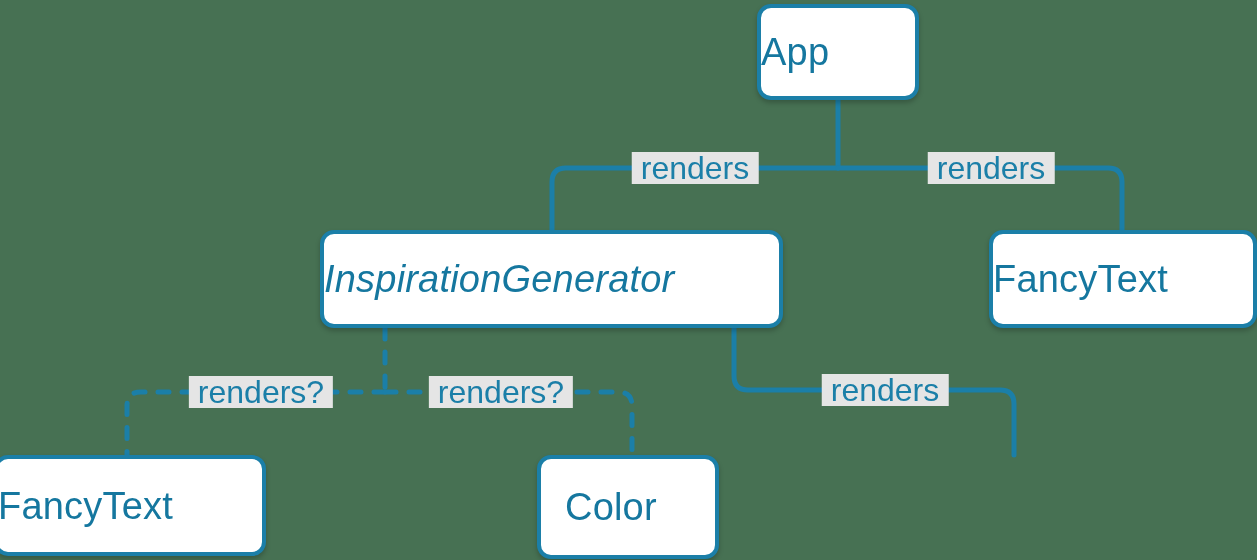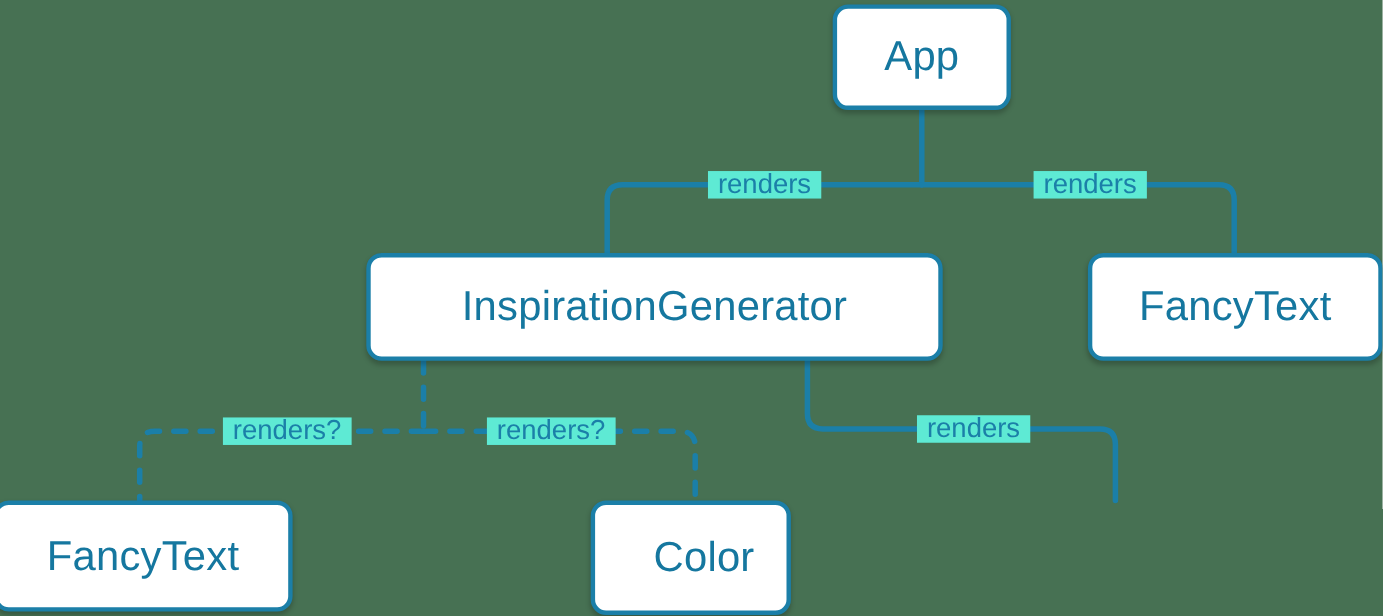--- a/index.html
+++ b/index.html
@@ -24,39 +24,38 @@
     pointer-events: none;
   }
   .node {
     position: absolute;
     background: #ffffff;
     border: 4px solid #1b7fa8;
     border-radius: 14px;
     box-sizing: border-box;
     display: flex;
     align-items: center;
-    justify-content: center;
     box-shadow: 0 3px 5px rgba(0,0,0,0.22);
   }
   .node-label {
     color: #15779f;
     font-size: 38px;
     font-weight: 400;
     letter-spacing: 0.2px;
     line-height: 1;
     white-space: nowrap;
   }
   .edge-label {
     position: absolute;
     color: #1b7fa8;
-    font-size: 25px;
+    font-size: 32px;
     line-height: 1;
     white-space: nowrap;
     transform: translate(-50%, -50%);
-    background: #5eead4;
+    background: #e5e5e5;
     padding: 0 9px;
   }
 </style>
 </head>
 <body>
 
 <div id="canvas">
 
   <svg class="edges" viewBox="0 0 1257 560" xmlns="http://www.w3.org/2000/svg">
     <g fill="none" stroke="#1b7fa8" stroke-width="5" stroke-linecap="round" stroke-linejoin="round">
@@ -82,21 +81,21 @@
   <div class="edge-label" style="left:695px; top:168px;">renders</div>
   <div class="edge-label" style="left:991px; top:168px;">renders</div>
   <div class="edge-label" style="left:261px; top:392px;">renders?</div>
   <div class="edge-label" style="left:501px; top:392px;">renders?</div>
   <div class="edge-label" style="left:885px; top:390px;">renders</div>
 
   <div class="node" style="left:757px; top:4px; width:162px; height:96px;">
     <span class="node-label">App</span>
   </div>
 
-  <div class="node" style="left:333px; top:230px; width:524px; height:98px;">
+  <div class="node" style="left:320px; top:230px; width:463px; height:98px;font-style:italic;">
     <span class="node-label">InspirationGenerator</span>
   </div>
 
   <div class="node" style="left:989px; top:230px; width:268px; height:98px;">
     <span class="node-label">FancyText</span>
   </div>
 
   <div class="node" style="left:-6px; top:455px; width:272px; height:101px;">
     <span class="node-label">FancyText</span>
   </div>

